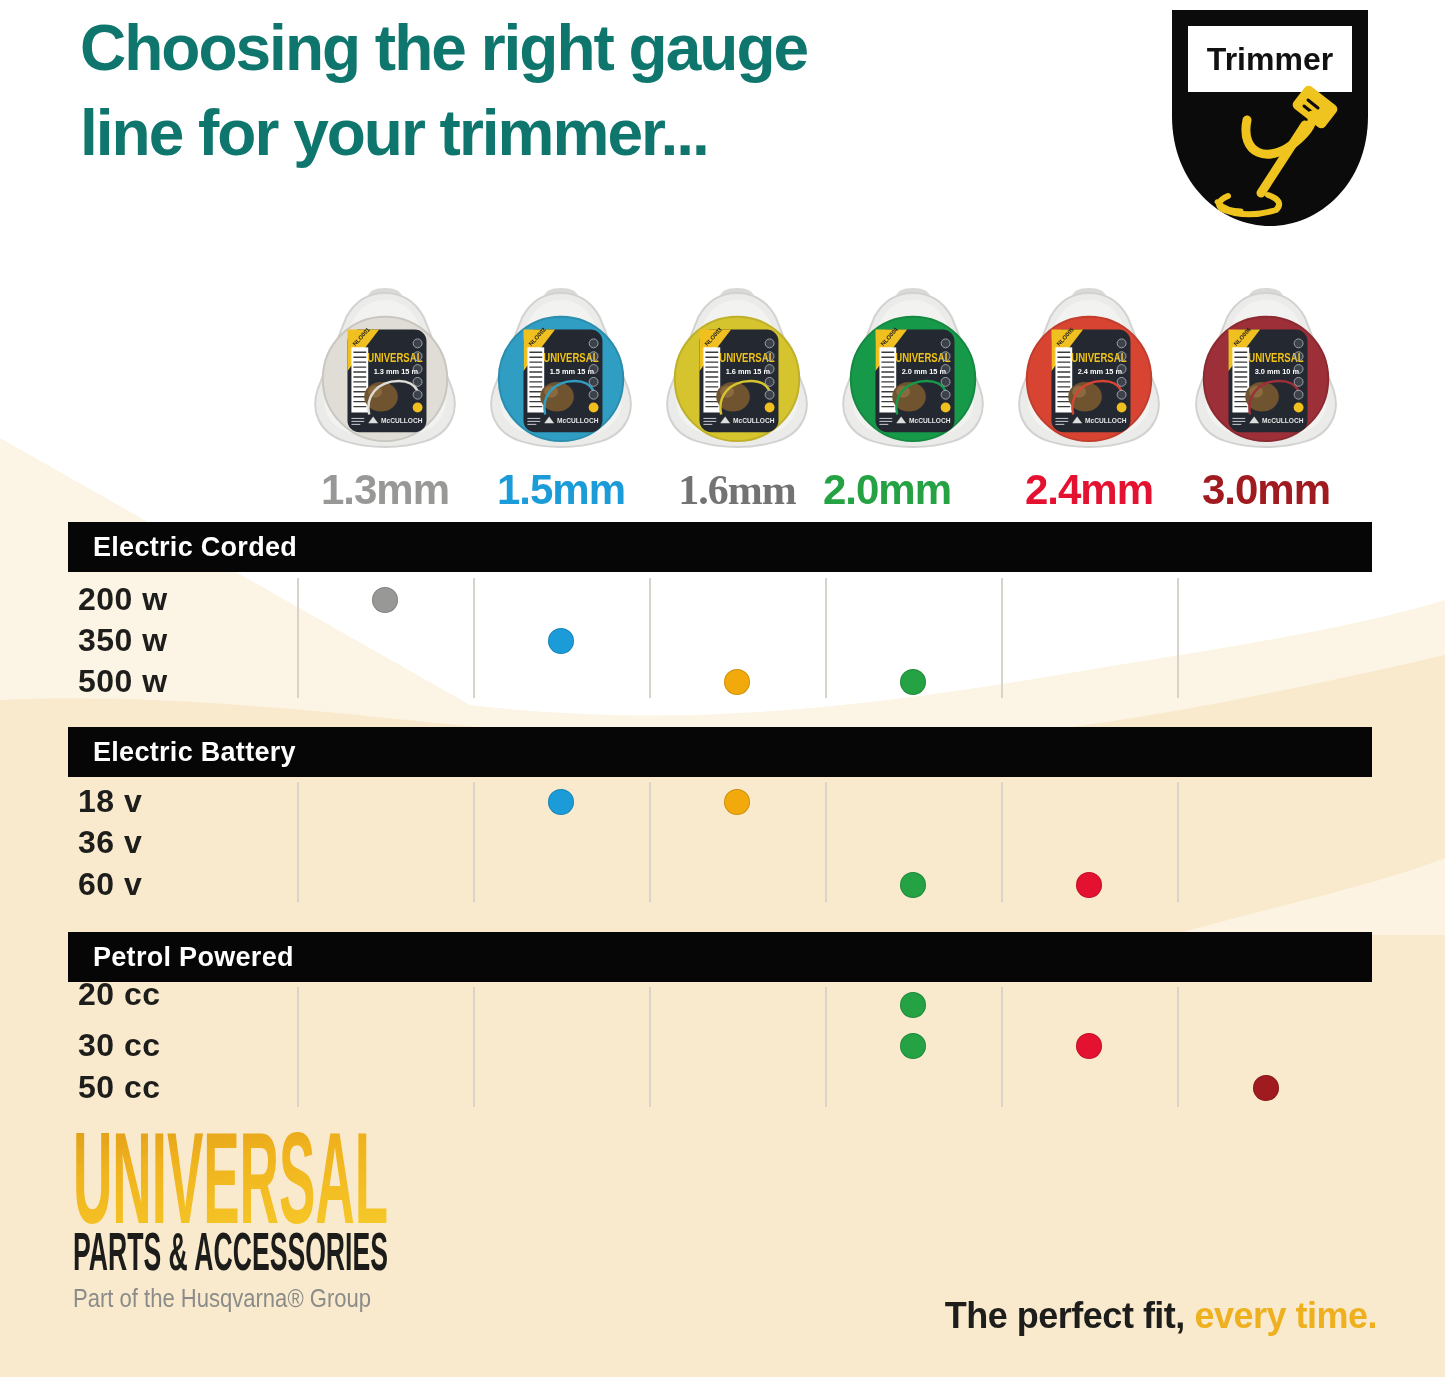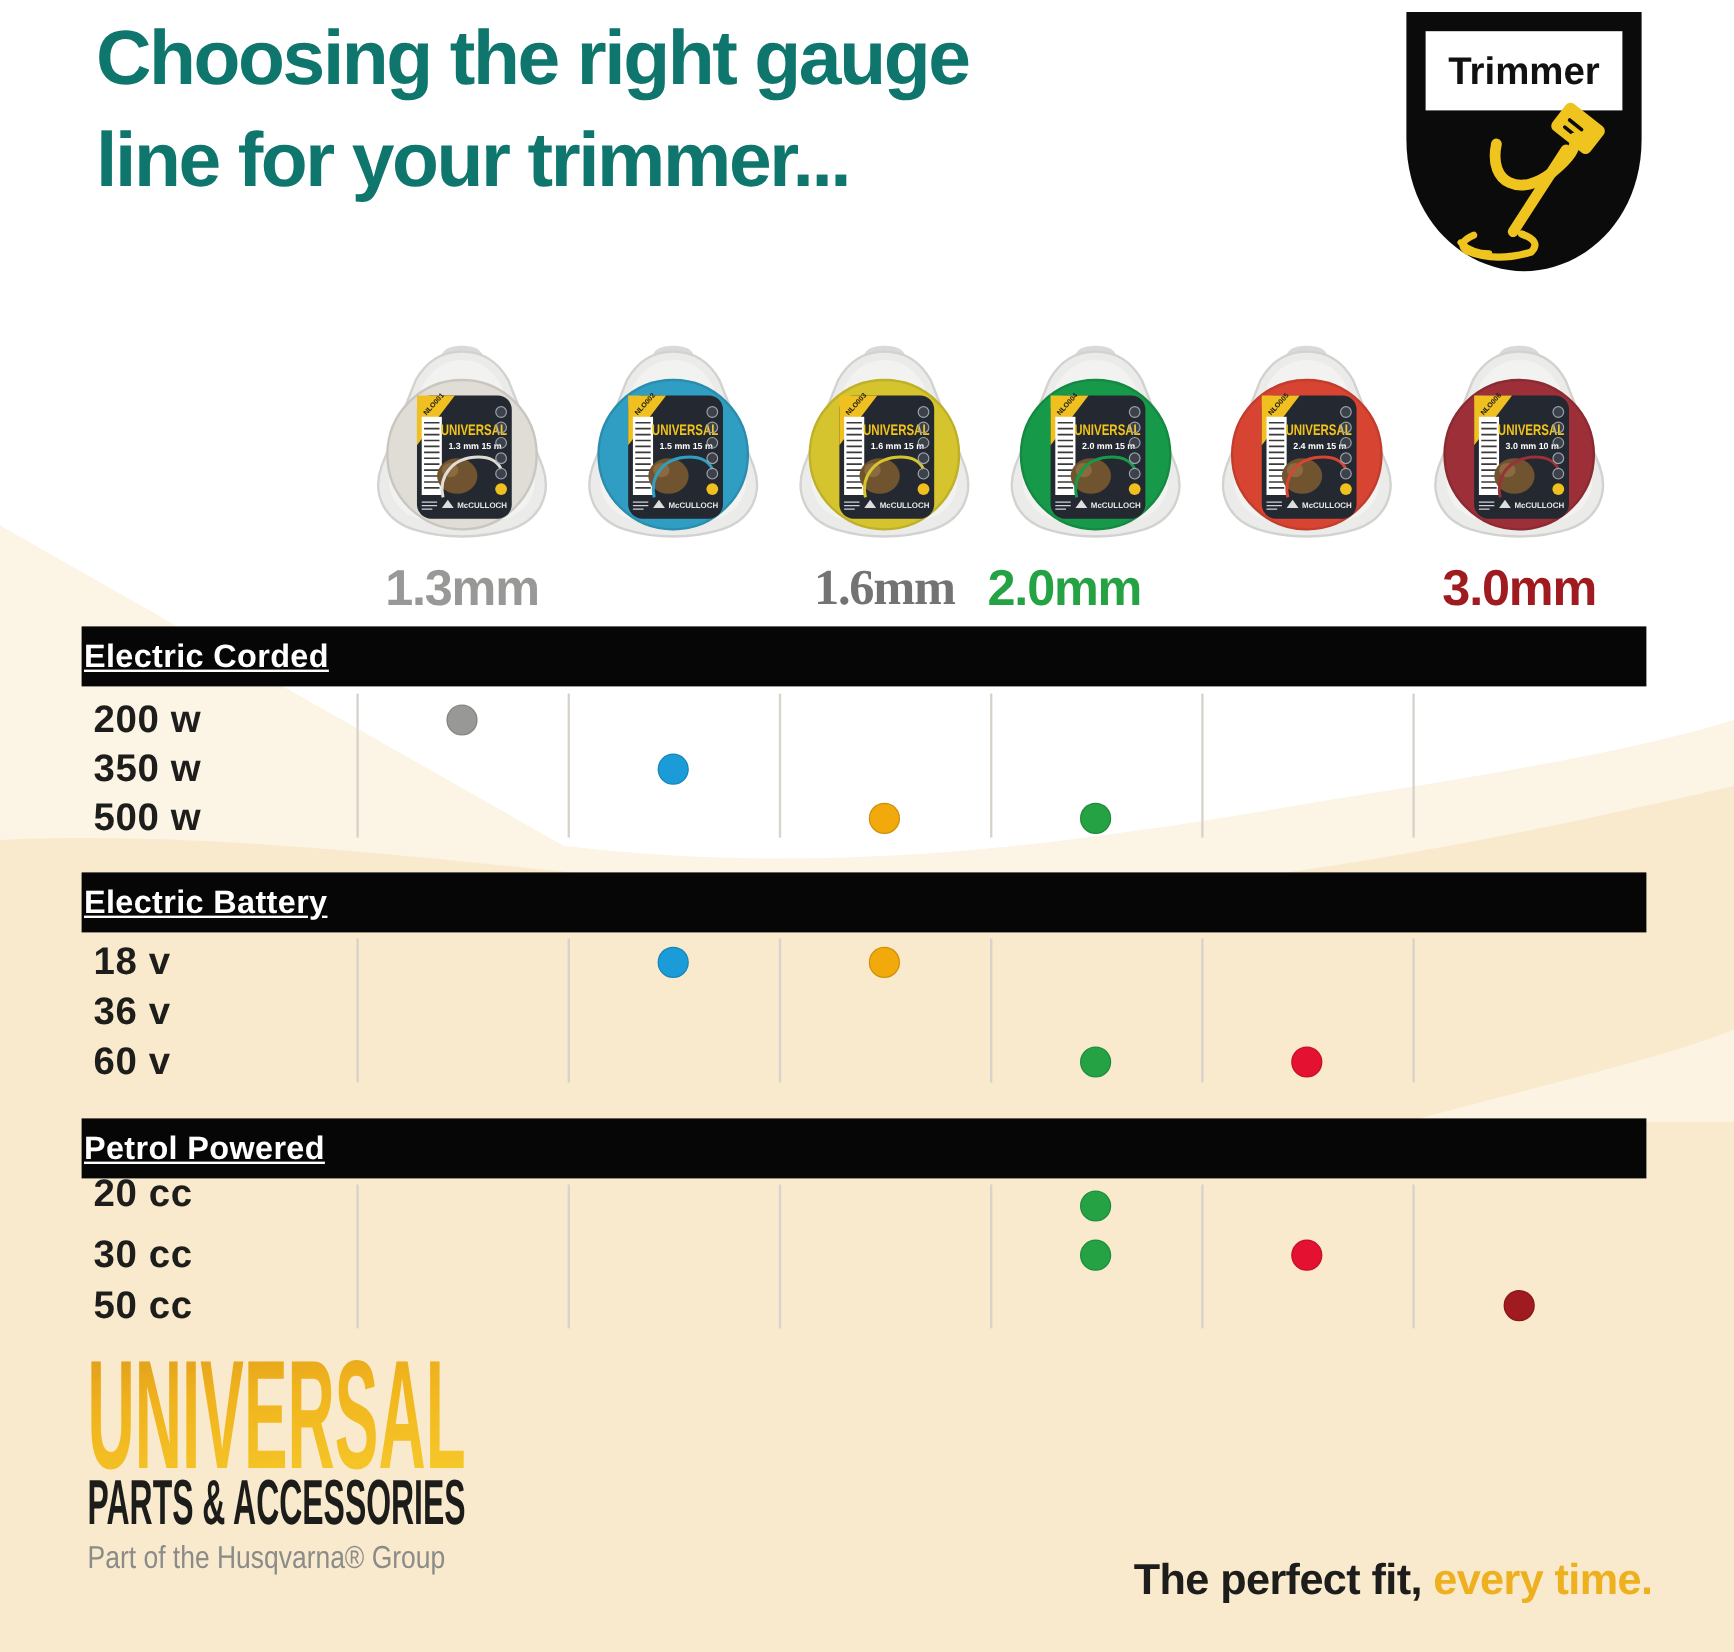--- a/index.html
+++ b/index.html
@@ -6,22 +6,22 @@
   #canvas{position:relative;width:1445px;height:1377px;overflow:hidden;background:#ffffff;
           font-family:"Liberation Sans",sans-serif;}
   #bg{position:absolute;left:0;top:0;z-index:0;}
   .title{position:absolute;left:80px;top:6px;z-index:2;color:#0f766e;font-weight:bold;
          font-size:64px;line-height:85px;letter-spacing:-2px;}
   .badge{position:absolute;left:1162px;top:4px;z-index:2;}
   .pack{position:absolute;z-index:2;width:158px;height:173px;}
   .gauge-label{position:absolute;z-index:2;top:466px;width:176px;text-align:center;
                font-size:42px;font-weight:bold;letter-spacing:-1px;}
   .bar{position:absolute;z-index:2;left:68px;width:1304px;height:50px;background:#060606;
-       color:#ffffff;font-size:27px;font-weight:bold;line-height:50px;padding-left:2px;
-       box-sizing:border-box;letter-spacing:0.3px;text-decoration:underline;}
+       color:#ffffff;font-size:27px;font-weight:bold;line-height:50px;padding-left:25px;
+       box-sizing:border-box;letter-spacing:0.3px;}
   .vline{position:absolute;z-index:1;width:2px;background:#d8d4cc;}
   .row-label{position:absolute;z-index:2;left:78px;font-size:32px;font-weight:bold;
              color:#1d1d1b;letter-spacing:0.5px;}
   .dot{position:absolute;z-index:2;width:26px;height:26px;border-radius:50%;
        box-shadow:inset 0 0 0 1px rgba(0,0,0,0.15);}
   .brand{position:absolute;left:73px;top:1126px;z-index:2;}
   .tagline{position:absolute;right:68px;top:1266px;z-index:2;font-size:36px;font-weight:bold;
            letter-spacing:-0.5px;white-space:nowrap;margin-top:29px;}
   .tagline .black{color:#1d1d1b;}
   .tagline .gold{color:#eeb01e;}
@@ -133,20 +133,21 @@
           <circle cx="113" cy="71" r="4.5"></circle>
           <circle cx="113" cy="84" r="4.5"></circle>
     <circle cx="113" cy="97" r="4.5"></circle>
           <circle cx="113" cy="110" r="4.5"></circle>
   </g>
   <circle cx="113" cy="123" r="5" fill="#f0c020"></circle>
   <polygon points="63,139 68,132 73,139" fill="#dedede"></polygon>
   <text x="97" y="139" font-size="6.8" font-weight="bold" fill="#e6e6e6" text-anchor="middle" textLength="42" lengthAdjust="spacingAndGlyphs">McCULLOCH</text>
   <path d="M46,134 h13 M46,137 h13 M46,140 h9" stroke="#cfd3d8" stroke-width="1"></path>
   </svg></div>
+    <div class="gauge-label" style="left: 473px; color: rgb(27, 156, 216);">1.5mm</div>
     <div class="pack" style="left: 658px; top: 286px;"><svg width="158" height="173" viewBox="0 0 160 175">
   <path d="M62,14 C62,5 70,2 80,2 C90,2 98,5 98,14 Z" fill="#d9d9d7"></path>
   <ellipse cx="80" cy="11" rx="11" ry="3.5" fill="#b3b3b1"></ellipse>
   <path d="M80,7 C97,7 110,15 119,31 L148,104 C156,127 146,149 121,157 C95,165 65,165 39,157 C14,149 4,127 12,104 L41,31 C50,15 63,7 80,7 Z" fill="#ebebe9" stroke="#d2d2d0" stroke-width="2"></path>
   <path d="M80,14 C94,14 105,21 113,35 L139,103 C146,122 138,141 117,148 C94,155 66,155 43,148 C22,141 14,122 21,103 L47,35 C55,21 66,14 80,14 Z" fill="#f4f4f2" opacity="0.75"></path>
   <circle cx="80" cy="94" r="49" fill="none" stroke="#d5c42e" stroke-width="30"></circle>
   <circle cx="80" cy="94" r="63" fill="none" stroke="rgba(0,0,0,0.10)" stroke-width="2"></circle>
   <circle cx="80" cy="94" r="35" fill="none" stroke="rgba(0,0,0,0.10)" stroke-width="2"></circle>
   <rect x="42" y="44" width="80" height="104" rx="12" fill="#232831"></rect>
   <polygon points="42,44 74,44 42,86" fill="#f0c020"></polygon>
@@ -225,20 +226,21 @@
           <circle cx="113" cy="71" r="4.5"></circle>
           <circle cx="113" cy="84" r="4.5"></circle>
     <circle cx="113" cy="97" r="4.5"></circle>
           <circle cx="113" cy="110" r="4.5"></circle>
   </g>
   <circle cx="113" cy="123" r="5" fill="#f0c020"></circle>
   <polygon points="63,139 68,132 73,139" fill="#dedede"></polygon>
   <text x="97" y="139" font-size="6.8" font-weight="bold" fill="#e6e6e6" text-anchor="middle" textLength="42" lengthAdjust="spacingAndGlyphs">McCULLOCH</text>
   <path d="M46,134 h13 M46,137 h13 M46,140 h9" stroke="#cfd3d8" stroke-width="1"></path>
   </svg></div>
+    <div class="gauge-label" style="left: 1001px; color: rgb(228, 18, 48);">2.4mm</div>
     <div class="pack" style="left: 1187px; top: 286px;"><svg width="158" height="173" viewBox="0 0 160 175">
   <path d="M62,14 C62,5 70,2 80,2 C90,2 98,5 98,14 Z" fill="#d9d9d7"></path>
   <ellipse cx="80" cy="11" rx="11" ry="3.5" fill="#b3b3b1"></ellipse>
   <path d="M80,7 C97,7 110,15 119,31 L148,104 C156,127 146,149 121,157 C95,165 65,165 39,157 C14,149 4,127 12,104 L41,31 C50,15 63,7 80,7 Z" fill="#ebebe9" stroke="#d2d2d0" stroke-width="2"></path>
   <path d="M80,14 C94,14 105,21 113,35 L139,103 C146,122 138,141 117,148 C94,155 66,155 43,148 C22,141 14,122 21,103 L47,35 C55,21 66,14 80,14 Z" fill="#f4f4f2" opacity="0.75"></path>
   <circle cx="80" cy="94" r="49" fill="none" stroke="#9c2f38" stroke-width="30"></circle>
   <circle cx="80" cy="94" r="63" fill="none" stroke="rgba(0,0,0,0.10)" stroke-width="2"></circle>
   <circle cx="80" cy="94" r="35" fill="none" stroke="rgba(0,0,0,0.10)" stroke-width="2"></circle>
   <rect x="42" y="44" width="80" height="104" rx="12" fill="#232831"></rect>
   <polygon points="42,44 74,44 42,86" fill="#f0c020"></polygon>

